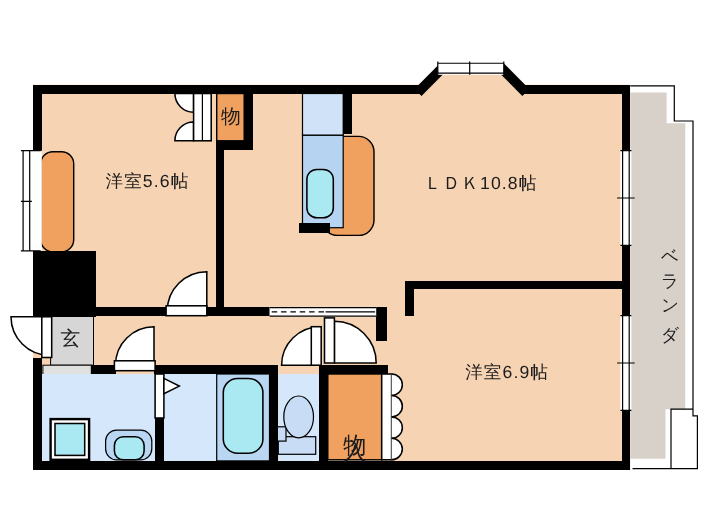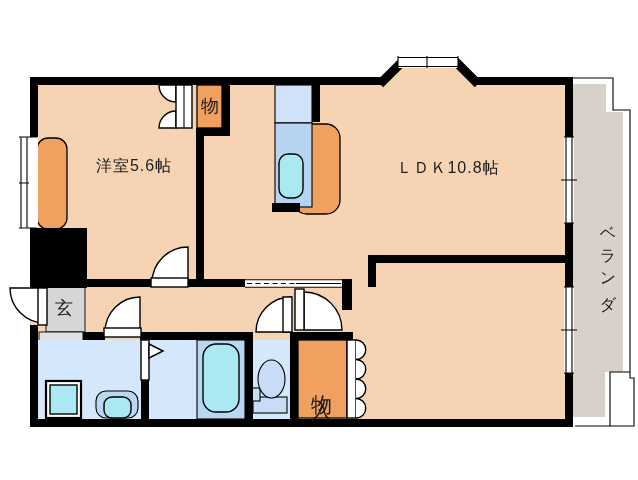--- a/index.html
+++ b/index.html
@@ -172,18 +172,19 @@
     <rect class="door" x="295" y="289" width="9" height="41"></rect>
   </g>
   <g>
     <rect class="door" x="141" y="340" width="8" height="40"></rect>
     <polygon class="door" points="149,344 163,351 149,358"></polygon>
   </g>
 
 </svg>
 
 <div class="label" style="left:134px;top:166px">洋室5.6帖</div>
-<div class="label" style="left:448px;top:168px">ＬＤＫ10.8帖</div>
+<div class="label" style="left:437px;top:168px">ＬＤＫ10.8帖</div>
+<div class="label" style="left:461px;top:340px">洋室6.9帖</div>
 <div class="label v" style="left:608px;top:261px">ベランダ</div>
 <div class="label small" style="left:64px;top:308px">玄</div>
 <div class="label small" style="left:210px;top:106px">物</div>
 <div class="label v" style="left:322px;top:382px;font-size:21px;letter-spacing:4px">物入</div>
 </div>
 
 </body></html>

